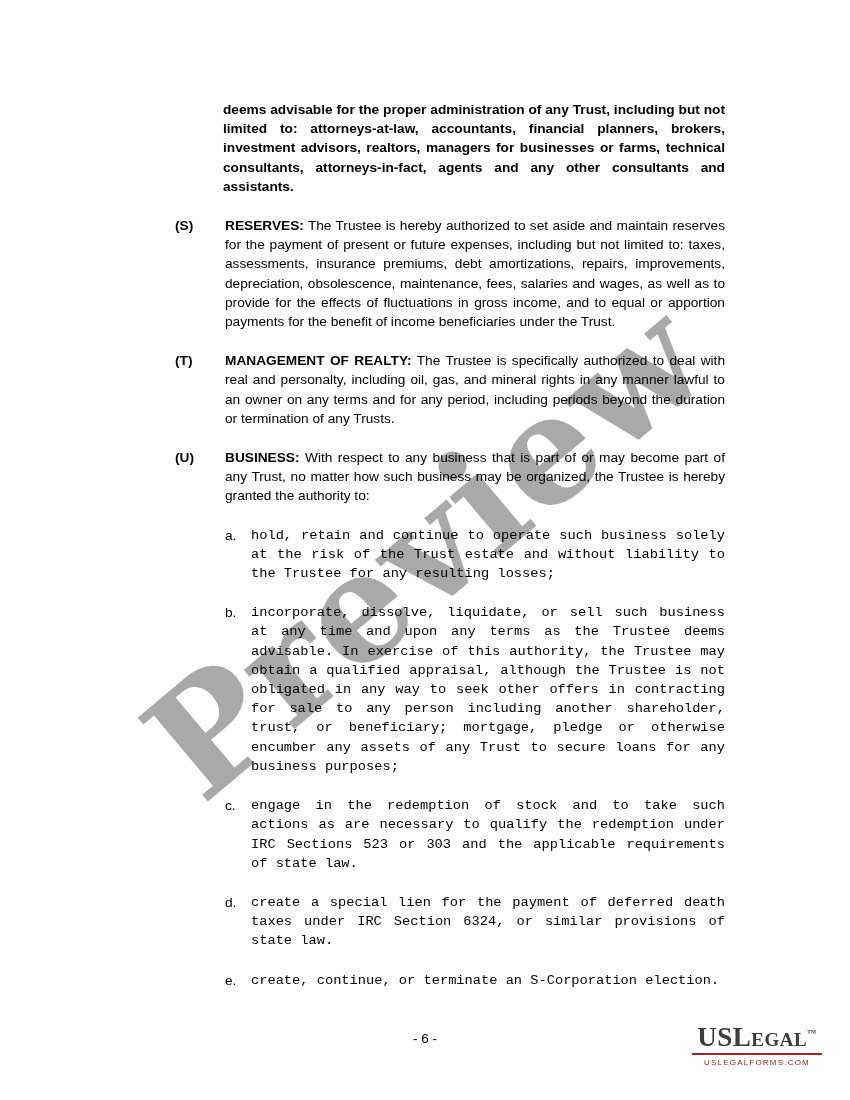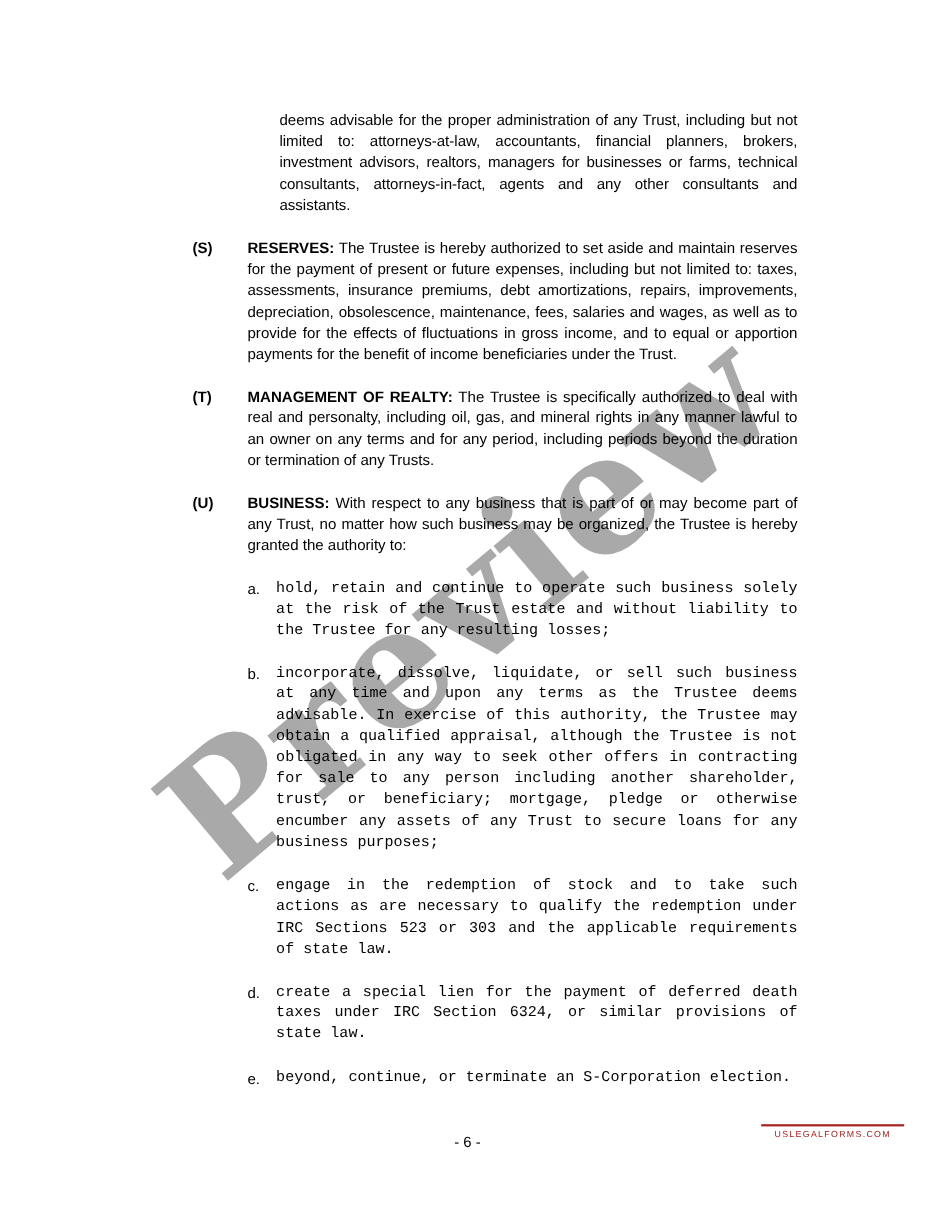--- a/index.html
+++ b/index.html
@@ -36,21 +36,22 @@
     left: 175px;
     top: 100px;
     width: 550px;
     font-size: 13.7px;
     line-height: 19.2px;
     text-align: justify;
     z-index: 1;
   }
 
   .opening-paragraph {
-    margin: 0 0 20px 79px;
+    margin: 0 0 20px 48px;
+    font-weight: bold;
   }
 
   .section {
     display: flex;
     margin-bottom: 20px;
   }
   .sec-label {
     flex: none;
     width: 50px;
     font-weight: bold;
@@ -167,24 +168,25 @@
       <div class="li-text">engage in the redemption of stock and to take such actions as are necessary to qualify the redemption under IRC Sections 523 or 303 and the applicable requirements of state law.</div>
     </div>
 
     <div class="list-item">
       <div class="li-marker">d.</div>
       <div class="li-text">create a special lien for the payment of deferred death taxes under IRC Section 6324, or similar provisions of state law.</div>
     </div>
 
     <div class="list-item">
       <div class="li-marker">e.</div>
-      <div class="li-text">beyond, continue, or terminate an S-Corporation election.</div>
+      <div class="li-text">create, continue, or terminate an S-Corporation election.</div>
     </div>
 
   </div>
 </div>
 
 <div class="page-number">- 6 -</div>
 
 <div class="logo-block">
+  <div class="logo-main"><span>USLegal</span><span class="logo-tm">™</span></div>
   <div class="logo-rule"></div>
   <div class="logo-tagline">USLEGALFORMS.COM</div>
 </div>
 
 </body></html>

